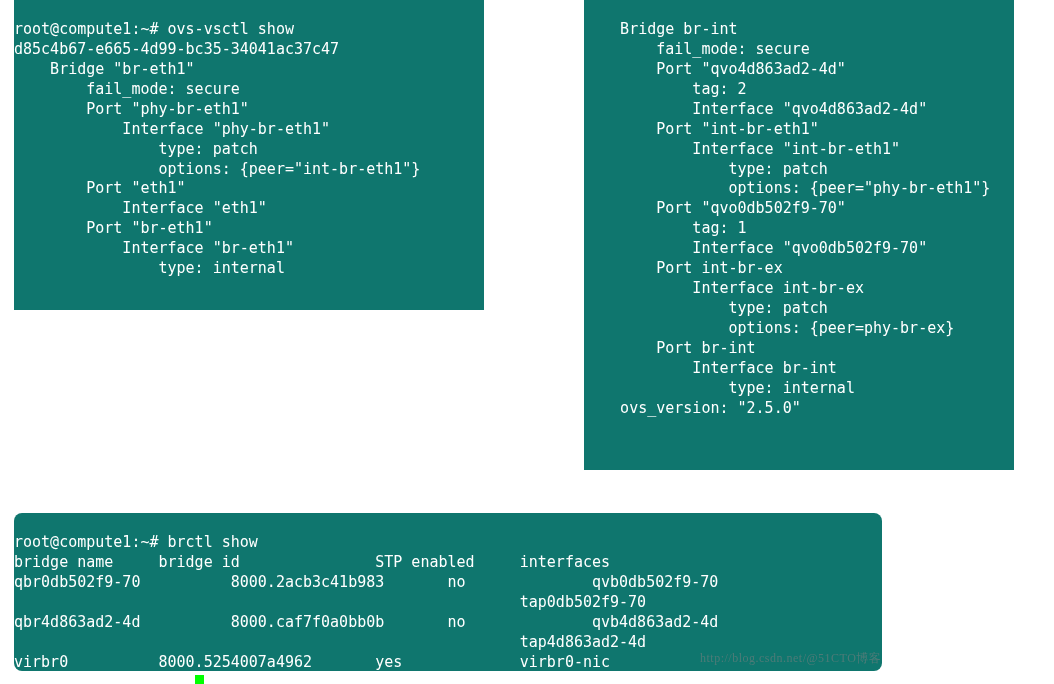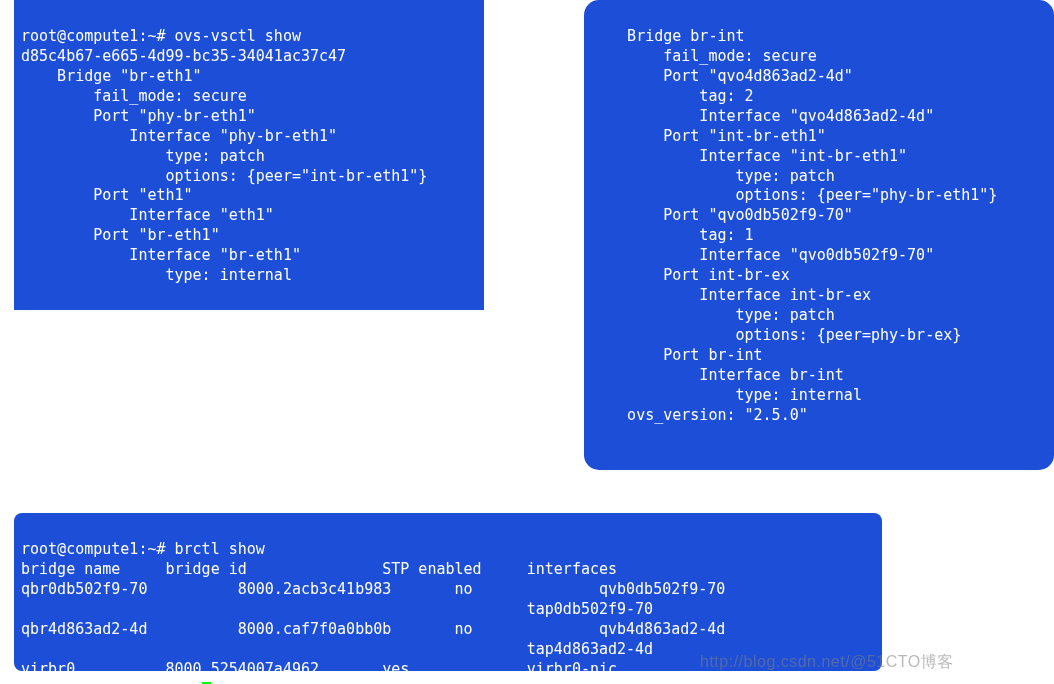--- a/index.html
+++ b/index.html
@@ -8,60 +8,59 @@
     width: 1054px;
     height: 684px;
     background: #ffffff;
     font-family: "DejaVu Sans Mono", "Liberation Mono", "Consolas", monospace;
     font-size: 15px;
     line-height: 1.33;
     position: relative;
   }
   .term {
     position: absolute;
-    background: #1d4ed8;
+    background: #0f766e;
     color: #ffffff;
     white-space: pre;
-    padding: 7px;
+    padding: 0;
     box-sizing: border-box;
   }
   .t-left {
     left: 14px;
     top: 0px;
     width: 470px;
     height: 310px;
   }
   .t-right {
     left: 584px;
     top: 0px;
-    width: 470px;
+    width: 430px;
     height: 470px;
-    border-radius: 15px;
   }
   .t-bottom {
     left: 14px;
     top: 513px;
     width: 868px;
     height: 158px;
     border-radius: 8px;
   }
   .cursor {
     display: inline-block;
     width: 9px;
     height: 16px;
     background: #00ff00;
     vertical-align: text-bottom;
   }
   .watermark {
     position: absolute;
     left: 700px;
     top: 651px;
     color: rgba(128,128,128,0.55);
-    font-family: Liberation Sans, sans-serif;
-    font-size: 16px;
+    font-family: Liberation Serif, serif;
+    font-size: 12px;
     letter-spacing: 0.5px;
     pointer-events: none;
   }
 </style>
 </head>
 <body>
 
 <div class="term t-left">
 <span>root@compute1:~# </span><span>ovs-vsctl show</span>
 <span>d85c4b67-e665-4d99-bc35-34041ac37c47</span>

